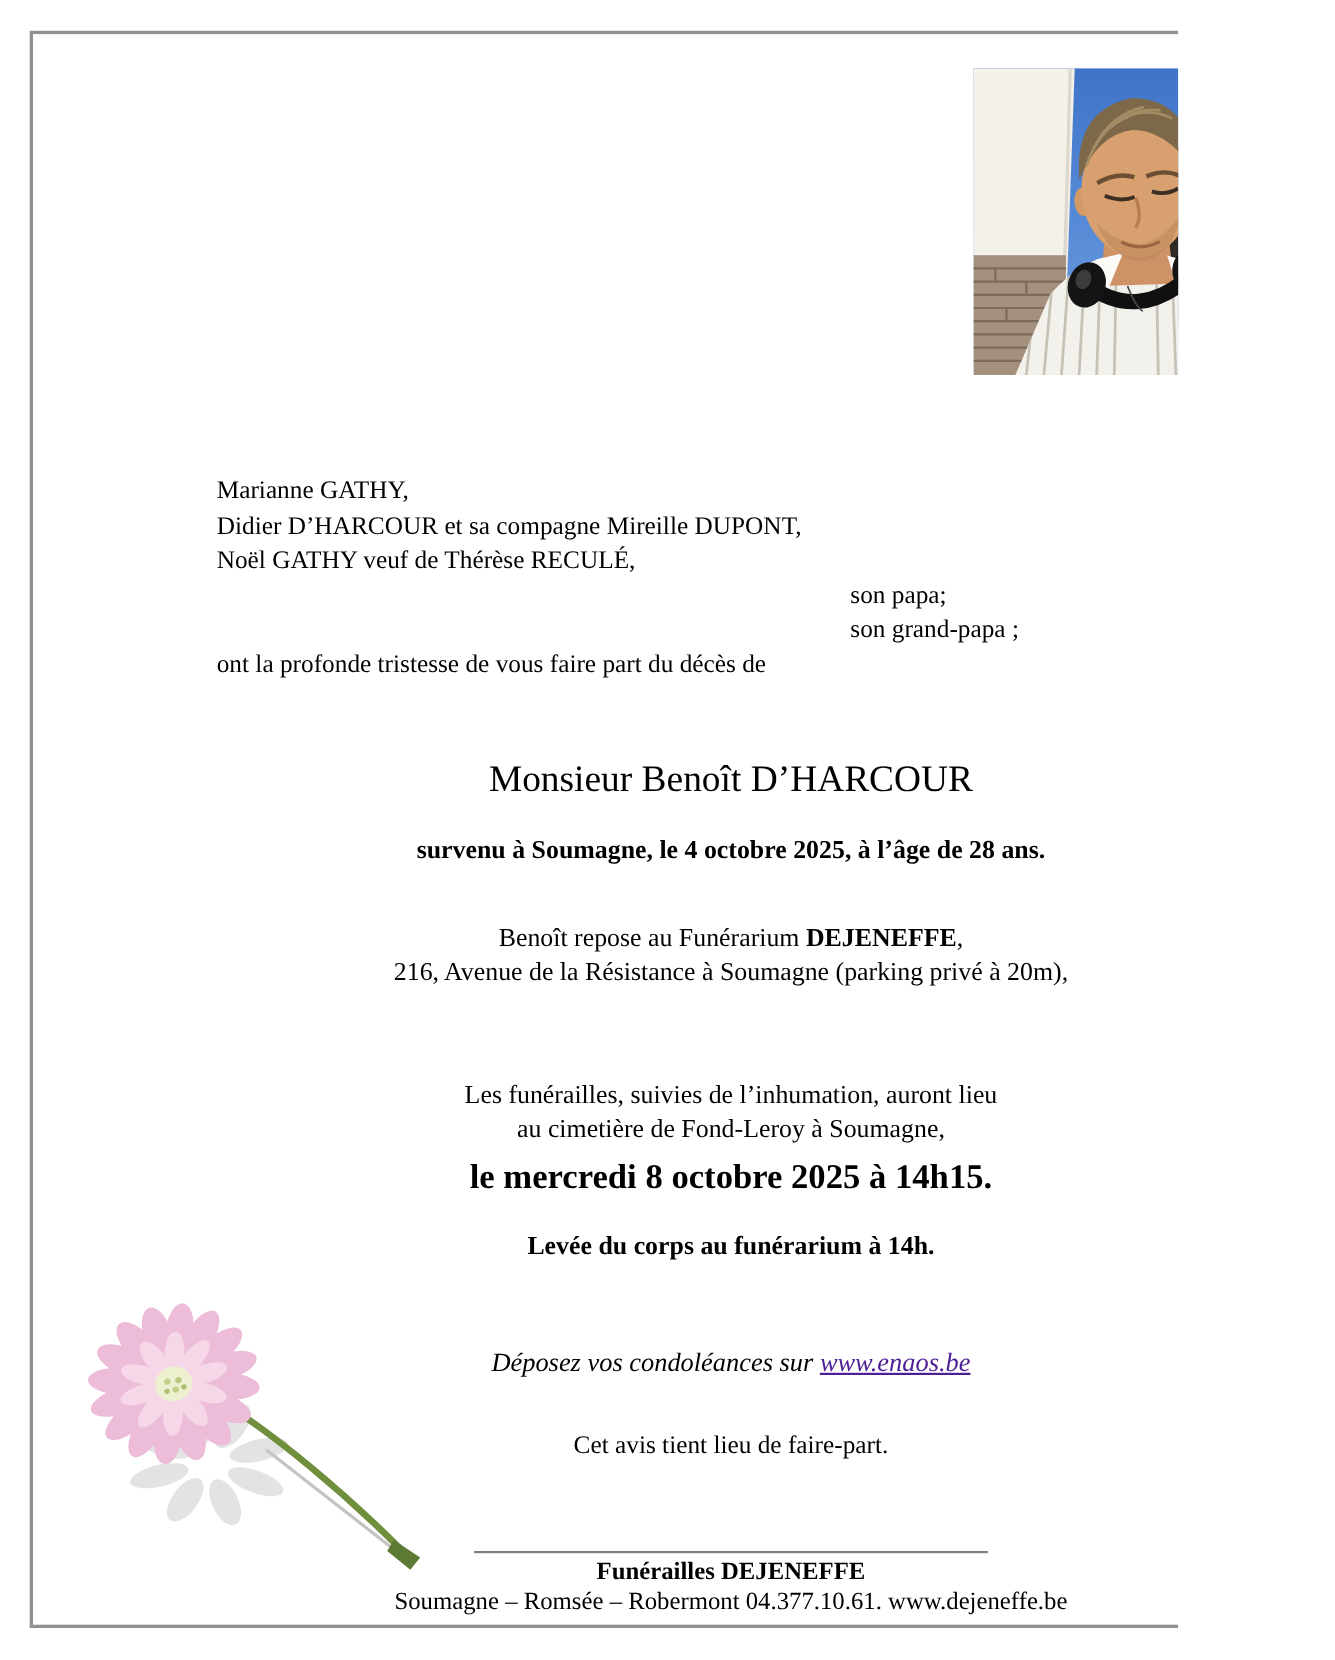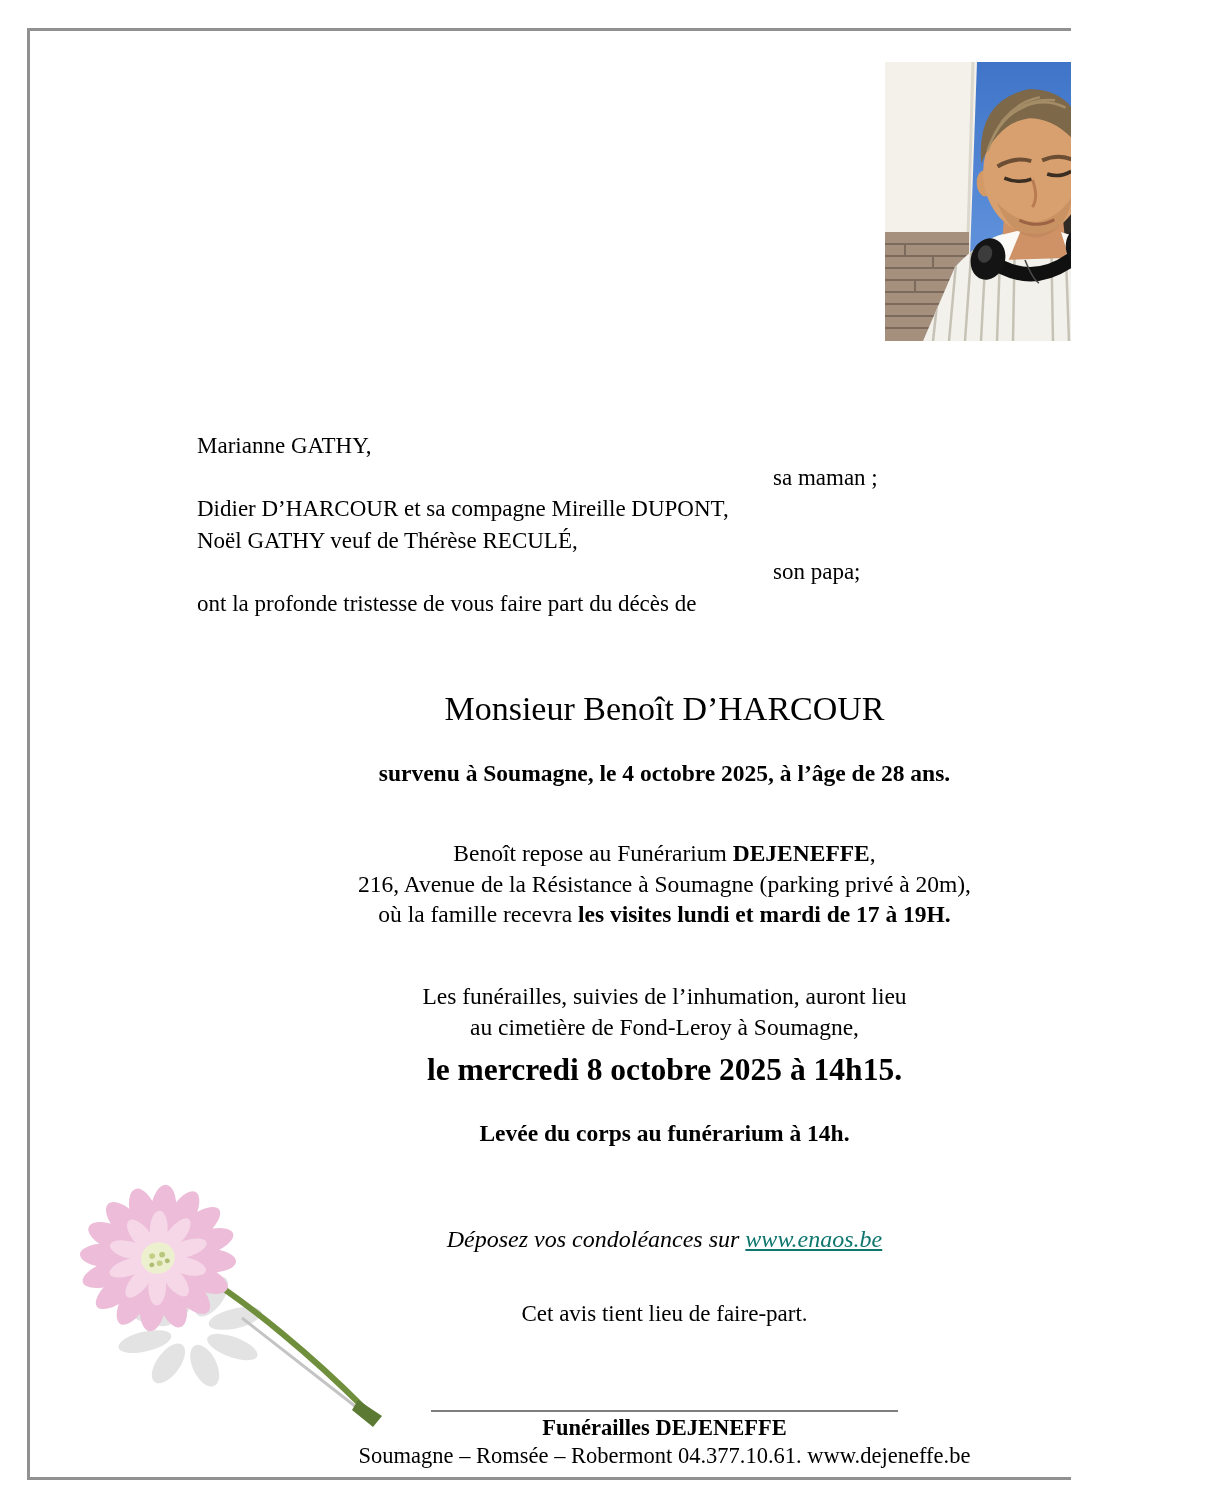--- a/index.html
+++ b/index.html
@@ -34,21 +34,21 @@
   #title-line{top:690px;font-size:34px;font-weight:normal;}
   #death-line{top:760px;font-size:23.5px;font-weight:bold;}
   
   #repose{top:838px;font-size:23.5px;line-height:30.5px;}
   
   #funeral{top:981px;font-size:23.5px;line-height:30.5px;}
   #date-line{top:1052px;font-size:31.5px;font-weight:bold;}
   #levee-line{top:1120px;font-size:23.5px;font-weight:bold;}
   
   #condolence{top:1226px;font-size:24px;font-style:italic;}
-  #condolence a{color:#0f766e;text-decoration:underline;cursor:pointer;font-style:italic;}
+  #condolence a{color:#4c1d95;text-decoration:underline;cursor:pointer;font-style:italic;}
   #notice{top:1301px;font-size:23px;}
   
   #footer{top:1410px;}
   .rule{width:467px;margin:0 auto;border-top:2px solid #7e7e7e;height:0;}
   .company{font-size:22.5px;font-weight:bold;margin-top:3px;}
   .contact{font-size:22.5px;margin-top:2px;}
   .flower{position:absolute;left:62px;top:1178px;width:330px;height:250px;}
 </style>
 </head>
 <body>
@@ -147,35 +147,34 @@
     <ellipse cx="100" cy="192" rx="7" ry="9" fill="#3c3c3c" transform="rotate(18 100 192)"></ellipse>
     <ellipse cx="201" cy="181" rx="7" ry="9" fill="#3c3c3c" transform="rotate(-14 201 181)"></ellipse>
 
     <path d="M140,198 q8,20 14,23" stroke="#4a4a4a" stroke-width="1.6" fill="none"></path>
   </svg>
 
   <div class="content">
 
     <div class="block" id="intro">
       <div class="iline">Marianne GATHY,</div>
-      <div class="iline indent">sa maman ;</div>
       <div class="iline">Didier D’HARCOUR et sa compagne Mireille DUPONT,</div>
       <div class="iline">Noël GATHY veuf de Thérèse RECULÉ,</div>
       <div class="iline indent">son papa;</div>
+      <div class="iline indent">son grand-papa ;</div>
       <div class="iline">ont la profonde tristesse de vous faire part du décès de</div>
     </div>
 
     <div class="block center" id="title-line">Monsieur Benoît D’HARCOUR</div>
 
     <div class="block center" id="death-line">survenu à Soumagne, le 4 octobre 2025, à l’âge de 28 ans.</div>
 
     <div class="block center" id="repose">
       <div><span>Benoît repose au Funérarium </span><b>DEJENEFFE</b><span>,</span></div>
       <div>216, Avenue de la Résistance à Soumagne (parking privé à 20m),</div>
-      <div><span>où la famille recevra </span><b>les visites lundi et mardi de 17 à 19H.</b></div>
     </div>
 
     <div class="block center" id="funeral">
       <div>Les funérailles, suivies de l’inhumation, auront lieu</div>
       <div>au cimetière de Fond-Leroy à Soumagne,</div>
     </div>
 
     <div class="block center" id="date-line">le mercredi 8 octobre 2025 à 14h15.</div>
 
     <div class="block center" id="levee-line">Levée du corps au funérarium à 14h.</div>

